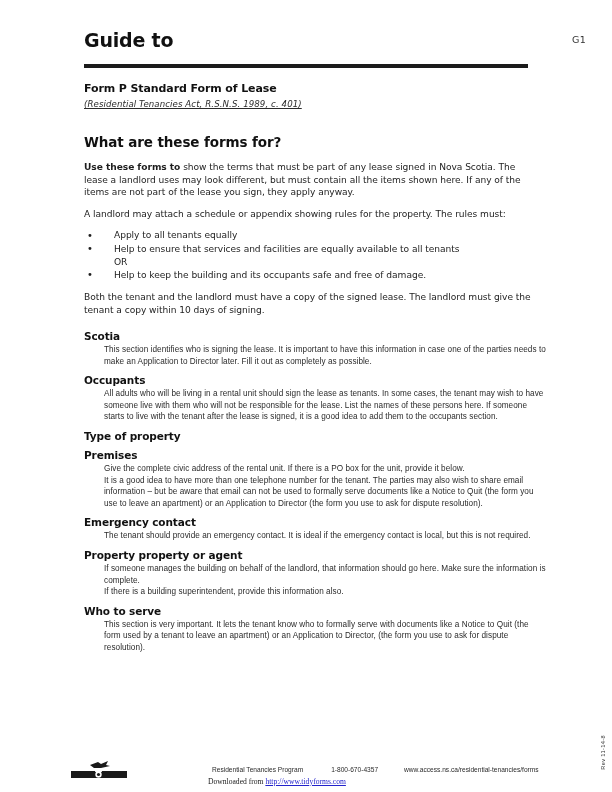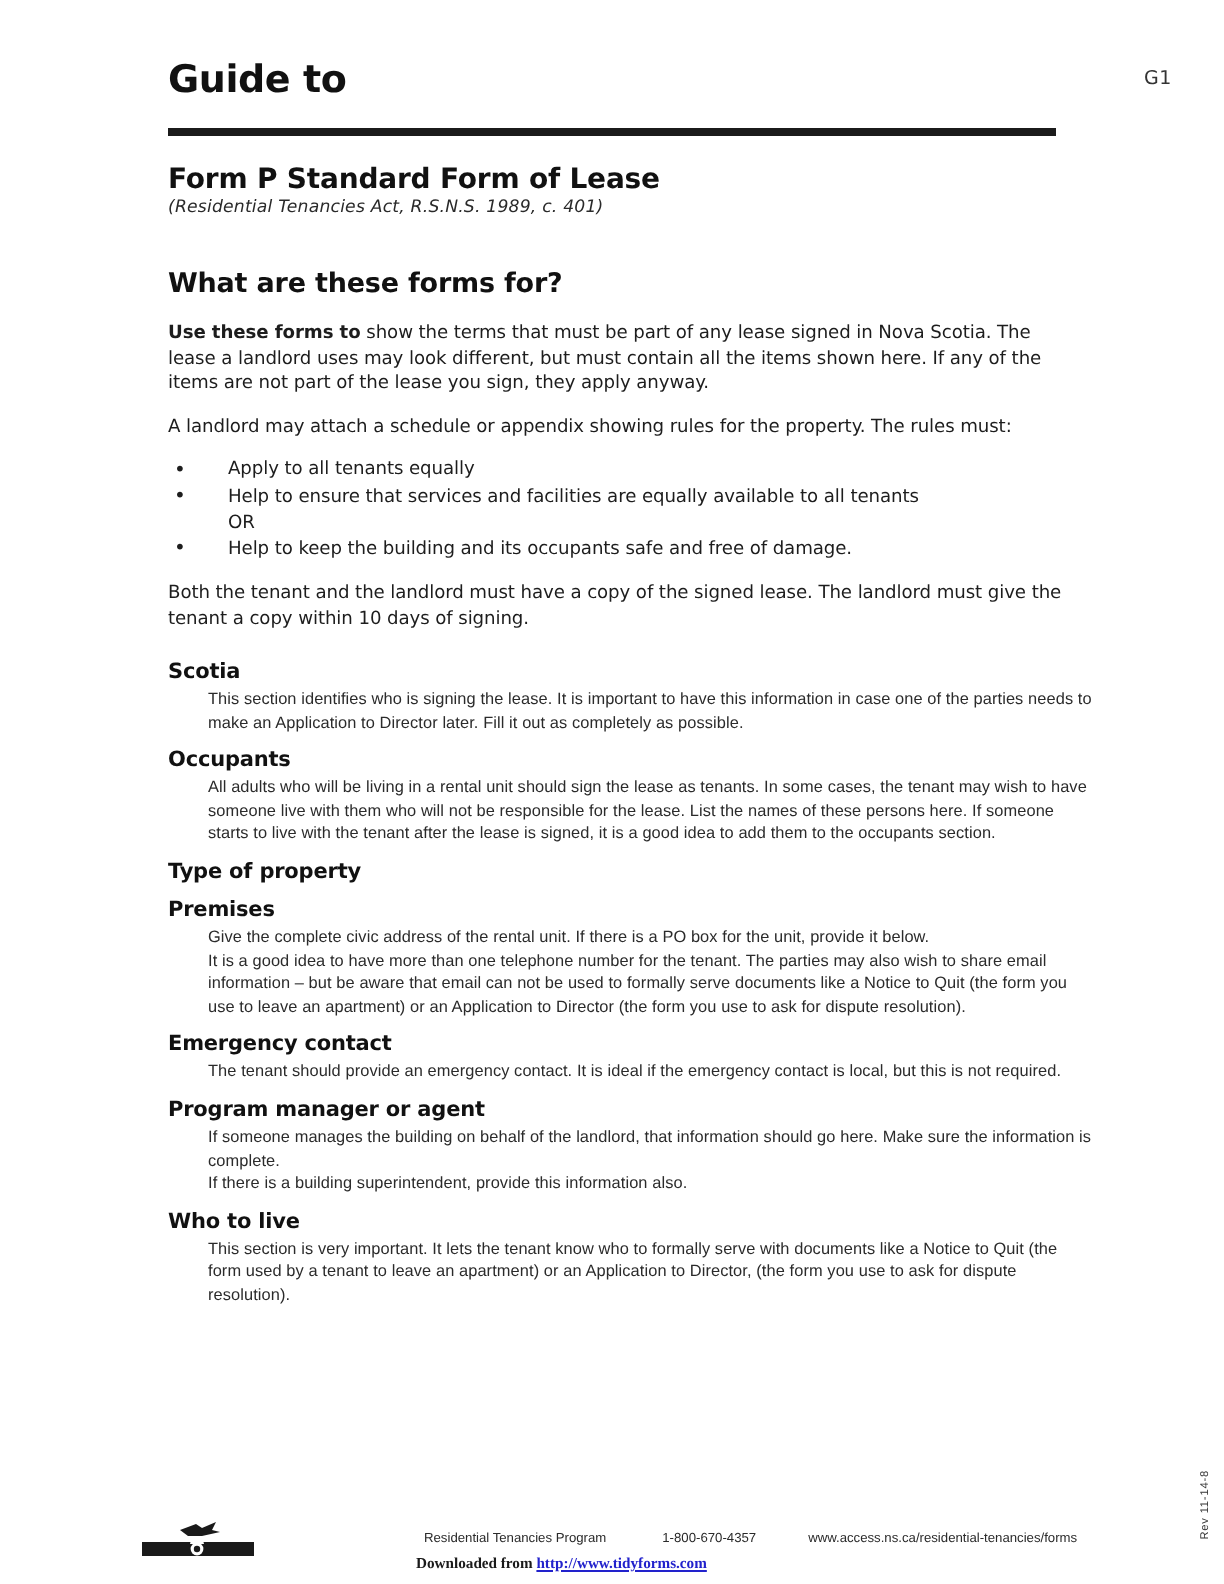--- a/index.html
+++ b/index.html
@@ -50,33 +50,34 @@
     top: 64px;
     width: 444px;
     height: 4px;
     background: #1b1b1b;
   }
 
   .form-title {
     position: absolute;
     left: 84px;
     top: 82px;
-    font-size: 14px;
+    font-size: 11px;
     font-weight: bold;
     color: #111111;
     letter-spacing: -0.1px;
   }
   .form-act {
     position: absolute;
     left: 84px;
     top: 99px;
     font-size: 8.6px;
     font-style: italic;
     color: #2a2a2a;
     letter-spacing: 0.1px;
+    text-decoration: underline;
   }
 
   
   .h2 {
     font-size: 13.5px;
     font-weight: bold;
     color: #111111;
     letter-spacing: -0.1px;
   }
   .h3 {
@@ -159,21 +160,21 @@
     white-space: nowrap;
   }
   .footer-line .gap1 { display: inline-block; width: 28px; }
   .footer-line .gap2 { display: inline-block; width: 26px; }
 
   .downloaded {
     position: absolute;
     left: 208px;
     top: 777px;
     font-size: 7.6px;
-    font-weight: bold;
+    font-weight: normal;
     color: #1a1a1a;
     font-family: "Liberation Serif", serif;
     white-space: nowrap;
   }
   .downloaded .lnk {
     color: #2222cc;
     text-decoration: underline;
   }
 
   .revcode {
@@ -258,27 +259,27 @@
       <div class="para-b">Give the complete civic address of the rental unit. If there is a PO box for the unit, provide it below.</div>
       <div class="para-b">It is a good idea to have more than one telephone number for the tenant. The parties may also wish to share email information – but be aware that email can not be used to formally serve documents like a Notice to Quit (the form you use to leave an apartment) or an Application to Director (the form you use to ask for dispute resolution).</div>
     </div>
 
     <div class="sec">
       <div class="h3">Emergency contact</div>
       <div class="para-b">The tenant should provide an emergency contact. It is ideal if the emergency contact is local, but this is not required.</div>
     </div>
 
     <div class="sec">
-      <div class="h3">Program manager or agent</div>
+      <div class="h3">Property property or agent</div>
       <div class="para-b">If someone manages the building on behalf of the landlord, that information should go here. Make sure the information is complete.</div>
       <div class="para-b">If there is a building superintendent, provide this information also.</div>
     </div>
 
     <div class="sec">
-      <div class="h3">Who to live</div>
+      <div class="h3">Who to serve</div>
       <div class="para-b">This section is very important. It lets the tenant know who to formally serve with documents like a Notice to Quit (the form used by a tenant to leave an apartment) or an Application to Director, (the form you use to ask for dispute resolution).</div>
     </div>
   </div>
 
   <div class="logo">
     <svg viewBox="0 0 58 24" width="58" height="24" aria-hidden="true">
       <path d="M20 6 L28 3 L31 5 L38 2 L36 6 L40 7 L31 9 L24 9 Z" fill="#1a1a1a"></path>
       <rect x="1" y="12" width="56" height="7" fill="#1a1a1a"></rect>
       <path d="M26 9 L31 9 L32 13 L25 13 Z" fill="#ffffff"></path>
       <circle cx="28.5" cy="15.5" r="3.2" fill="#ffffff"></circle>

